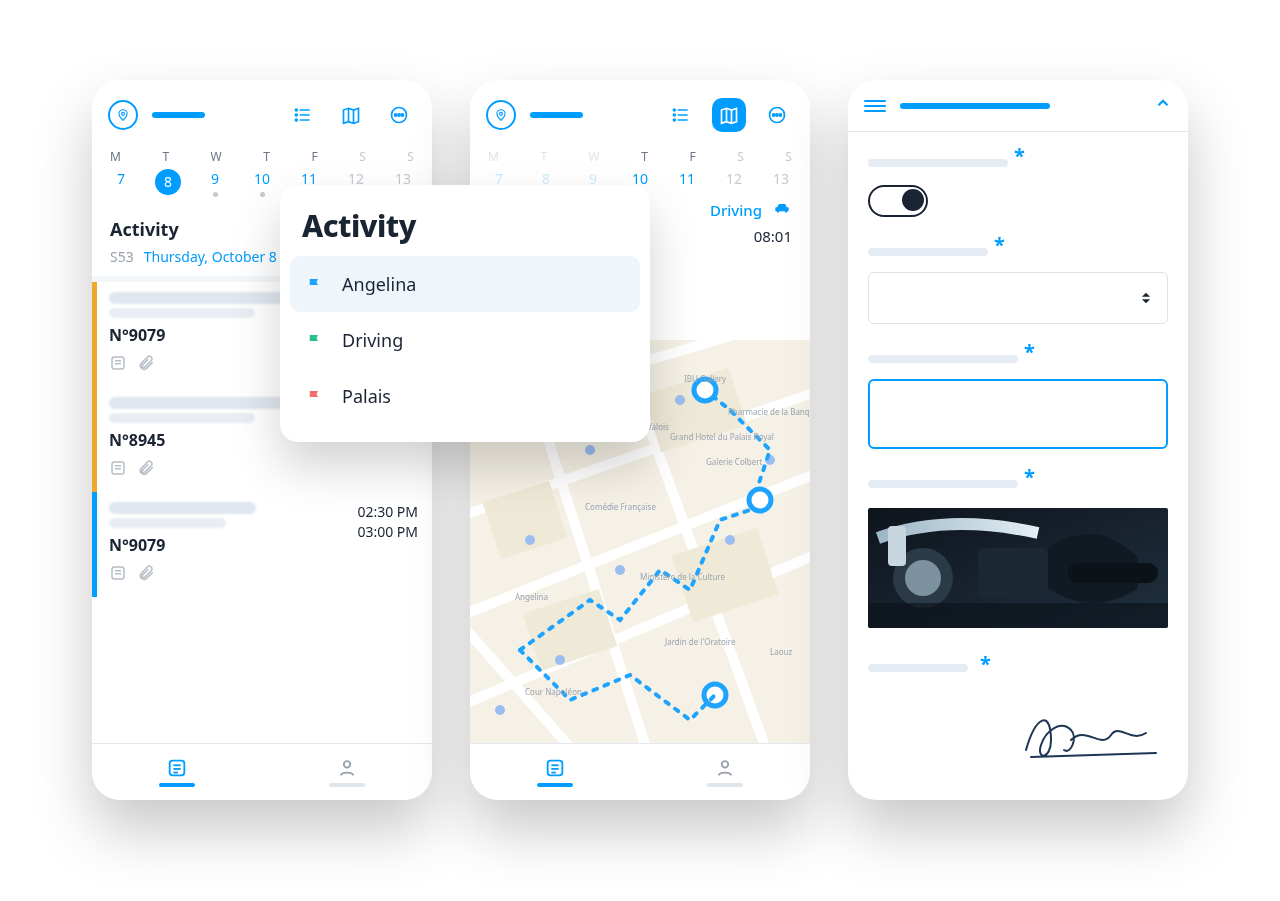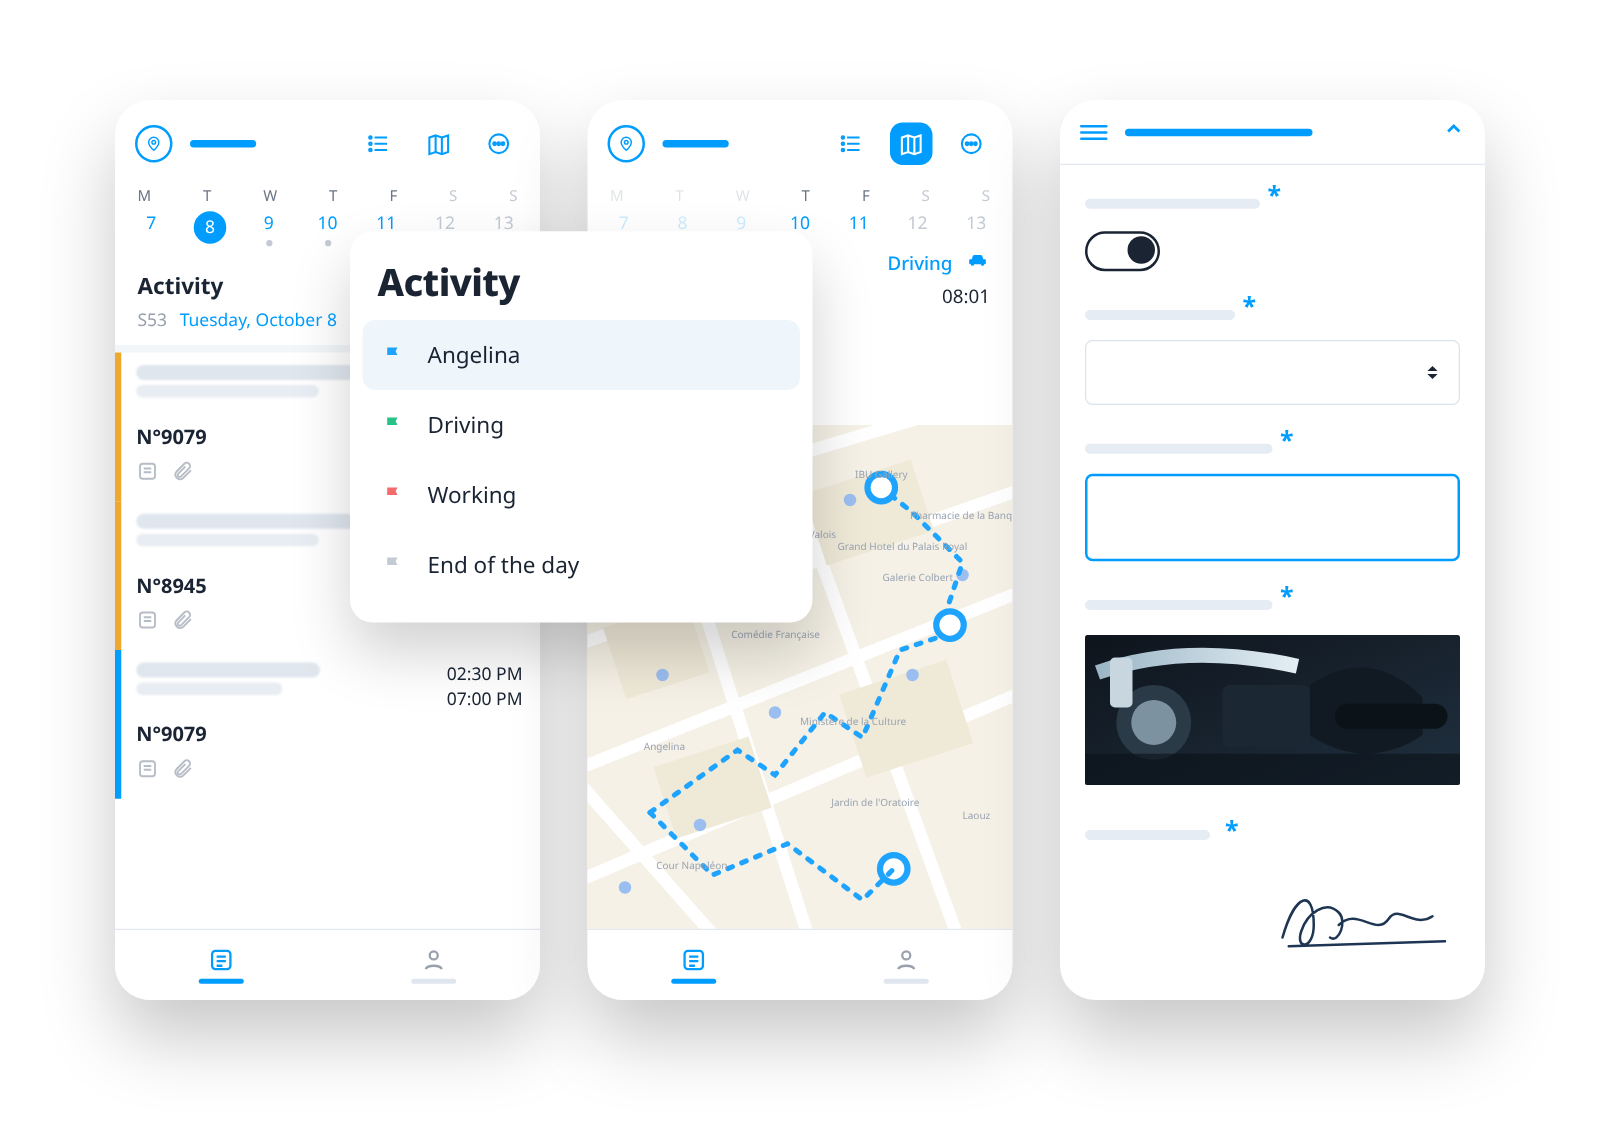--- a/index.html
+++ b/index.html
@@ -39,21 +39,21 @@
   .section-title{padding:14px 18px 6px 18px;font-weight:700;font-size:18px;color:var(--ink);}
   .subhead{display:flex;gap:10px;align-items:flex-end;padding:0 18px 10px 18px;font-size:14px;}
   .subhead .code{color:var(--muted);}
   .subhead .date{color:var(--blue);}
 
   .divider{height:6px;background:#f3f6f9;}
 
   .item{padding:10px 14px 10px 12px;border-left:5px solid #f0a72e;display:grid;grid-template-columns:1fr auto;gap:4px;}
   .item .t1{height:12px;background:#dfe6ee;border-radius:6px;width:60%;filter:blur(1px);}
   .item .t2{height:10px;background:#e8edf3;border-radius:6px;width:48%;filter:blur(1px);margin-top:4px;}
-  .item .num{font-weight:700;color:var(--ink);margin-top:20px;}
+  .item .num{font-weight:700;color:var(--ink);margin-top:6px;}
   .item .meta{display:flex;gap:10px;margin-top:8px;color:#b7bdc6;align-items:center;}
   .item .times{font-size:14px;color:var(--ink);justify-self:end;align-self:start;line-height:1.4;text-align:center;}
   .item.blue{border-left-color:var(--blue);}
 
   .tabbar{position:absolute;left:0;right:0;bottom:0;height:56px;background:#fff;border-top:1px solid var(--line);display:flex;align-items:center;justify-content:space-around;}
   .tab{display:flex;flex-direction:column;align-items:center;gap:4px;color:var(--muted);}
   .tab.active{color:var(--blue);}
   .tab .bar{height:4px;width:36px;border-radius:2px;background:transparent;}
   .tab.active .bar{background:var(--blue);}
   .tab:not(.active) .bar{background:#dfe6ee;}
@@ -149,21 +149,21 @@
       <span class="day"><span>9</span><span class="dot"></span></span>
       <span class="day"><span>10</span><span class="dot"></span></span>
       <span class="day">11</span>
       <span class="day" style="color:#c3cad3">12</span>
       <span class="day" style="color:#c3cad3">13</span>
     </div>
 
     <div class="section-title">Activity</div>
     <div class="subhead">
       <span class="code">S53</span>
-      <span class="date">Tuesday, October 8</span>
+      <span class="date">Thursday, October 8</span>
     </div>
 
     <div class="divider"></div>
 
     <div class="item">
       <div>
         <div class="t1"></div>
         <div class="t2"></div>
         <div class="num">N°9079</div>
         <div class="meta">
@@ -208,21 +208,21 @@
                 <line x1="8" y1="9" x2="16" y2="9"></line>
                 <line x1="8" y1="13" x2="16" y2="13"></line>
               </svg></span>
           <span><svg width="18" height="18" viewBox="0 0 24 24" fill="none" stroke="currentColor" stroke-width="2">
                 <path d="M21 11l-8.5 8.5a5 5 0 0 1-7-7L14 4a3.5 3.5 0 0 1 5 5l-8.5 8.5a2 2 0 0 1-3-3L15 7"></path>
               </svg></span>
         </div>
       </div>
       <div class="times">
         <div>02:30 PM</div>
-        <div>07:00 PM</div>
+        <div>03:00 PM</div>
       </div>
     </div>
 
     <div class="tabbar">
       <div class="tab active">
         <svg width="22" height="22" viewBox="0 0 24 24" fill="none" stroke="currentColor" stroke-width="2">
             <rect x="4" y="4" width="16" height="16" rx="3"></rect>
             <line x1="8" y1="9" x2="16" y2="9"></line>
             <line x1="8" y1="13" x2="16" y2="13"></line>
             <line x1="8" y1="17" x2="13" y2="17"></line>
@@ -475,23 +475,17 @@
     <div class="pop-item">
       <span class="flag"><svg viewBox="0 0 24 24" width="18" height="18">
             <path d="M5 3v18M5 4h11l-2 4 2 4H5" fill="#26c389"></path>
           </svg></span>
       <span>Driving</span>
     </div>
     <div class="pop-item">
       <span class="flag"><svg viewBox="0 0 24 24" width="18" height="18">
             <path d="M5 3v18M5 4h11l-2 4 2 4H5" fill="#f36b6b"></path>
           </svg></span>
-      <span>Working</span>
-    </div>
-    <div class="pop-item">
-      <span class="flag"><svg viewBox="0 0 24 24" width="18" height="18">
-            <path d="M5 3v18M5 4h11l-2 4 2 4H5" fill="#c3cad3"></path>
-          </svg></span>
-      <span>End of the day</span>
+      <span>Palais</span>
     </div>
   </div>
 
 </div>
 
 </body></html>

